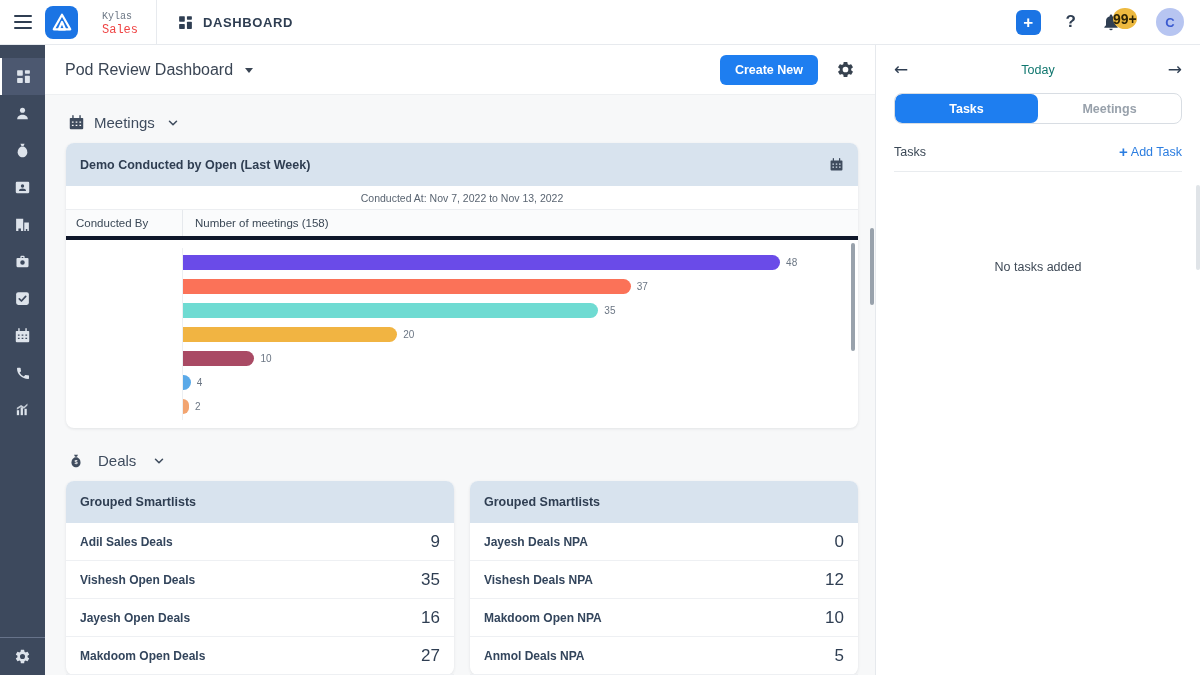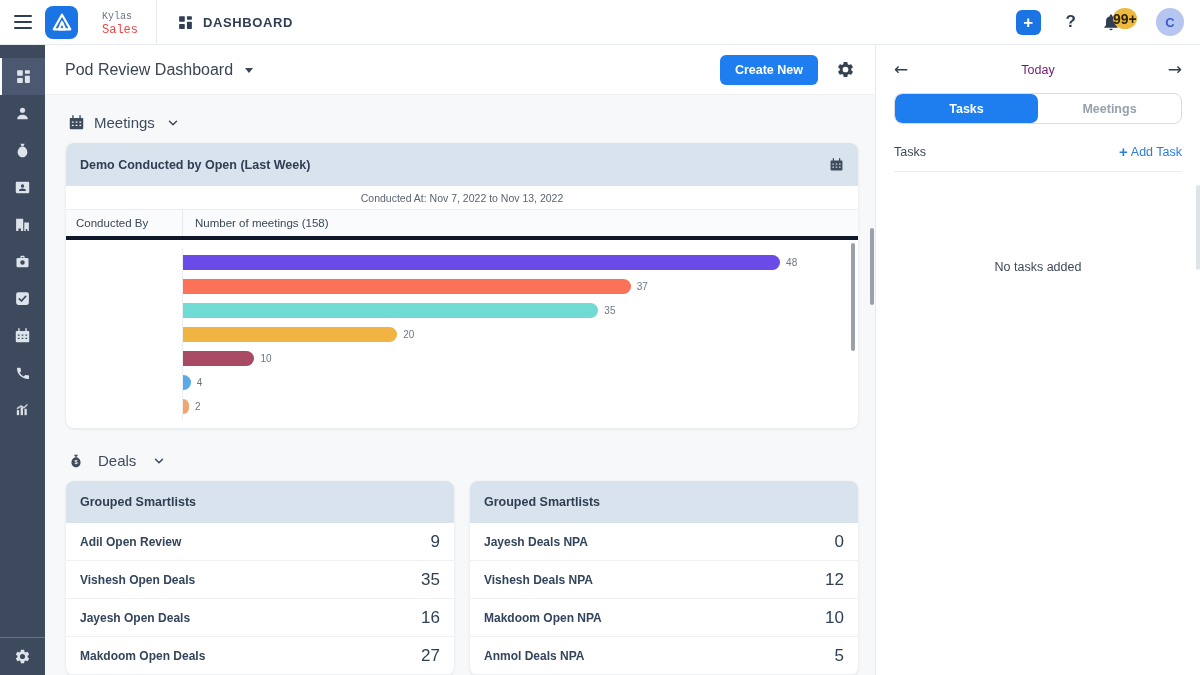--- a/index.html
+++ b/index.html
@@ -92,21 +92,21 @@
 
   .main-scrollbar { position:absolute; right:1px; top:183px; width:4px; height:77px;
                     background:#99a2ac; border-radius:2px; cursor:pointer; }
 
   
   .panel { width:325px; background:#fff; border-left:1px solid #e6e9ed; padding:16px 18px 0;
            position:relative; }
   .date-nav { display:flex; align-items:center; justify-content:space-between; }
   .date-arrow { font-size:17px; color:#2f3e52; cursor:pointer;
                 font-family:"DejaVu Sans", sans-serif; line-height:1; }
-  .today-link { font-size:12.5px; color:#701a75; cursor:pointer; }
+  .today-link { font-size:12.5px; color:#0f766e; cursor:pointer; }
   .seg-tabs { margin-top:15px; display:flex; border:1px solid #d8dde3; border-radius:8px; height:31px;
               overflow:hidden; background:#fff; }
   .seg-tab { flex:1; display:flex; align-items:center; justify-content:center; font-size:12.5px;
              font-weight:bold; color:#98a1ab; cursor:pointer; }
   .seg-tab.active { background:#1e7ef0; color:#fff; border-radius:7px; }
   .tasks-head { margin-top:19px; display:flex; align-items:center; justify-content:space-between; }
   .tasks-head .t { font-size:12.5px; color:#3b4856; }
   .add-task { font-size:12.5px; color:#2b7de0; cursor:pointer; display:flex; align-items:center; gap:3px; }
   .add-task .plus { font-weight:bold; font-size:15px; }
   .panel-divider { height:1px; background:#e9ecef; margin-top:11px; }
@@ -327,21 +327,21 @@
         </span>
       </div>
 
       <div class="deals-grid">
   <div class="card">
     <div class="card-header">
               <span>Grouped Smartlists</span>
             </div>
     <div>
               <div class="smartlist-row">
-                <span class="lbl">Adil Open Review</span>
+                <span class="lbl">Adil Sales Deals</span>
                 <span class="val">9</span>
               </div>
               <div class="smartlist-row">
                 <span class="lbl">Vishesh Open Deals</span>
                 <span class="val">35</span>
               </div>
               <div class="smartlist-row">
                 <span class="lbl">Jayesh Open Deals</span>
                 <span class="val">16</span>
               </div>

